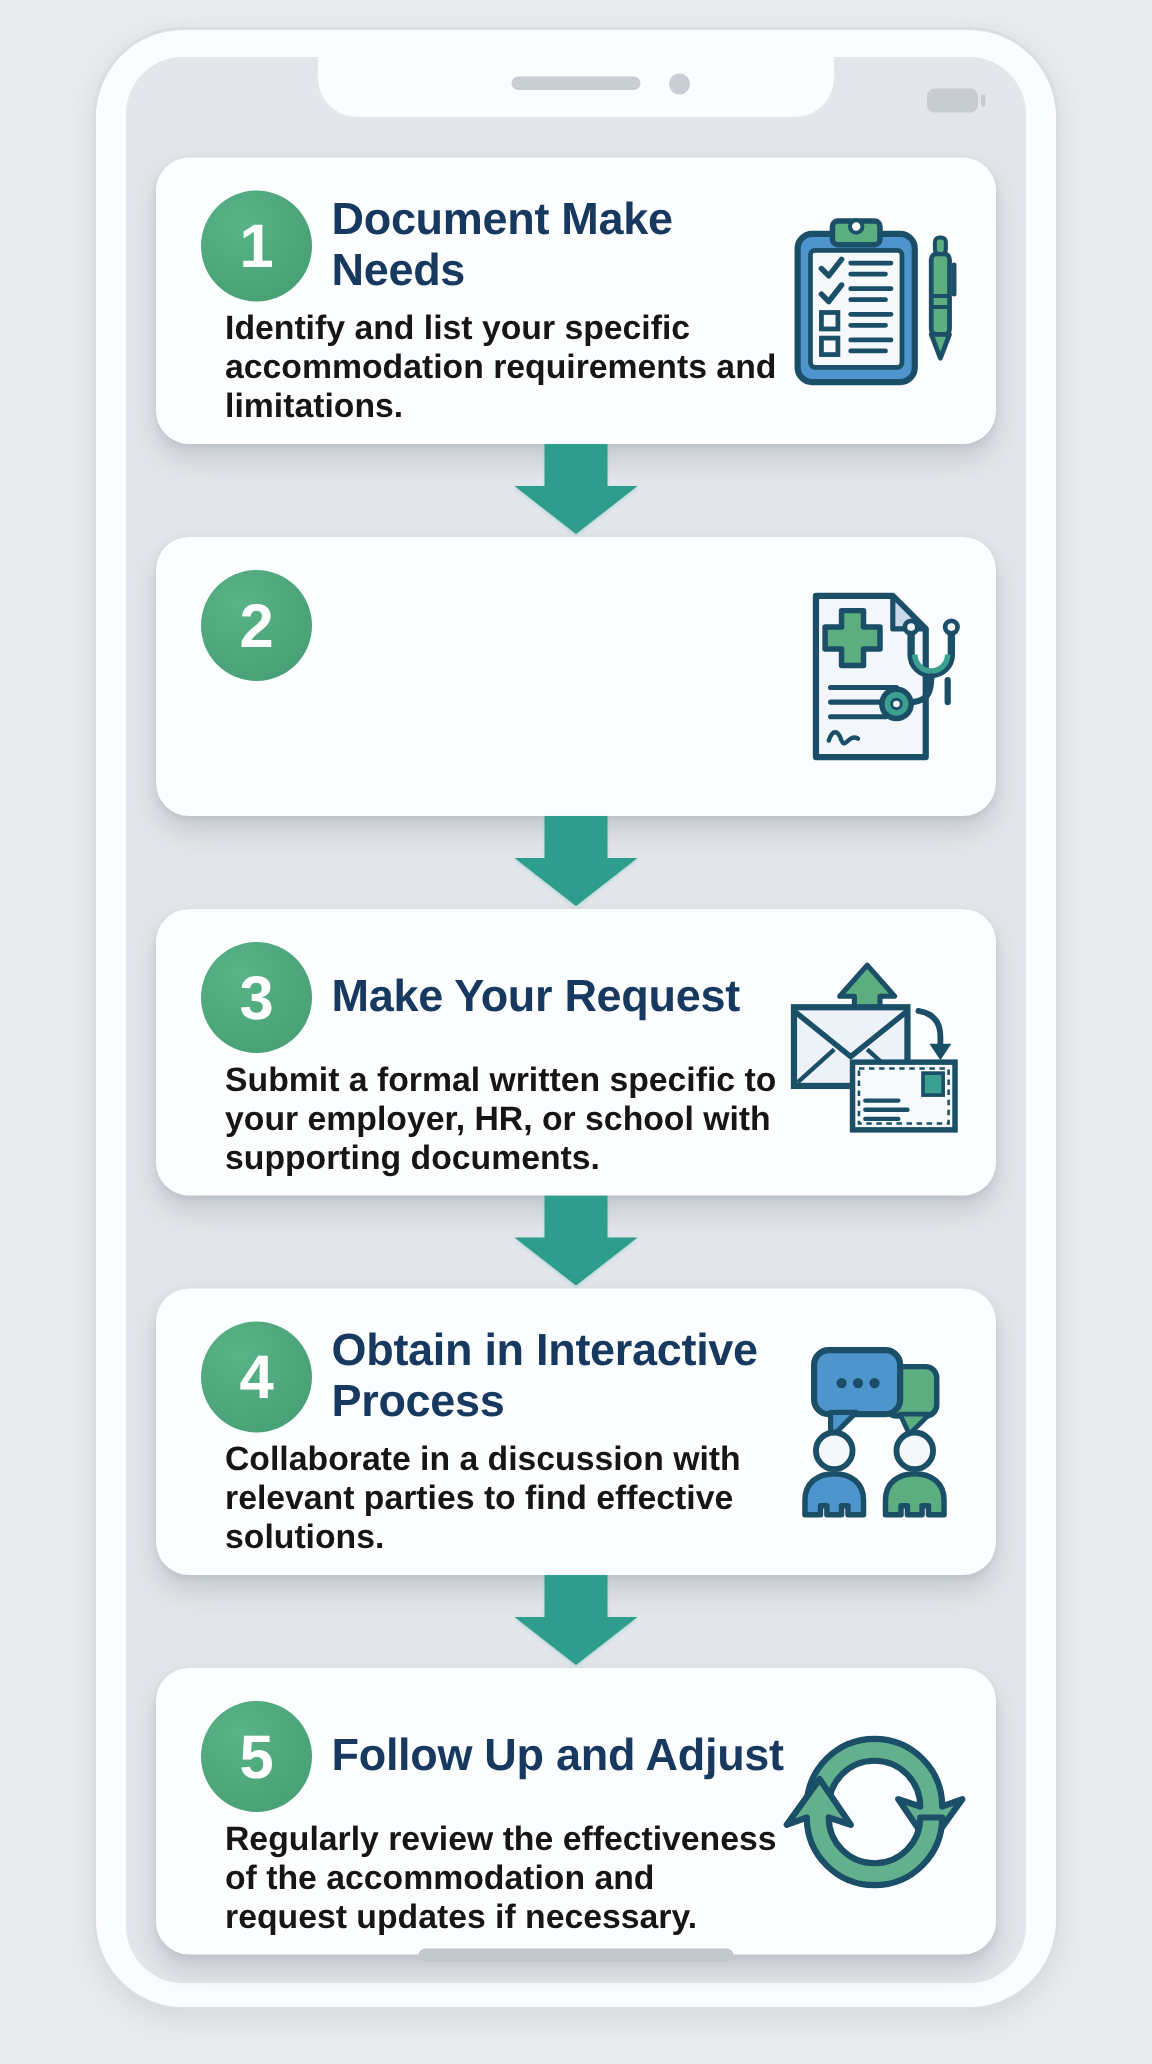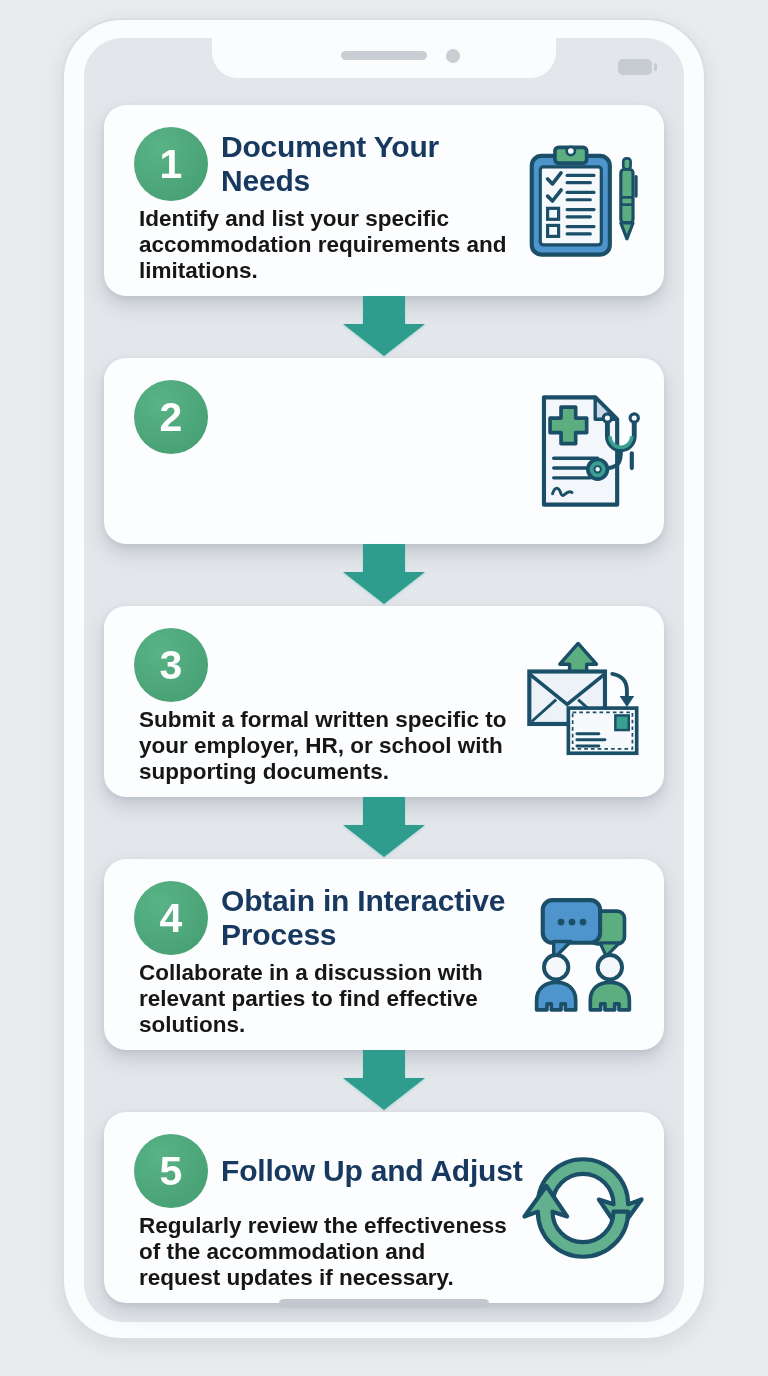--- a/index.html
+++ b/index.html
@@ -113,21 +113,21 @@
     padding-top:3px;
     font-size:30px;
     line-height:34px;
     font-weight:800;
     color:#17395f;
     white-space:pre-line;
     letter-spacing:-.2px;
   }
   .card.single-title .step-title { padding-top:0; }
   .step-desc {
-    margin:5px 0 0 5px;
+    margin:5px 0 0 16px;
     width:382px;
     font-size:22.5px;
     line-height:26px;
     font-weight:600;
     color:#161616;
     white-space:pre-line;
   }
   .step-icon {
     position:absolute;
     right:20px; top:50%;
@@ -154,21 +154,21 @@
         <div class="speaker"></div>
         <div class="camera"></div>
       </div>
       <div class="battery"></div>
 
       <div class="flow">
 
         <div class="card">
           <div class="card-head">
             <div class="step-circle">1</div>
-            <div class="step-title">Document Your
+            <div class="step-title">Document Make
 Needs</div>
           </div>
           <div class="step-desc">Identify and list your specific
 accommodation requirements and
 limitations.</div>
           <div class="step-icon">
             <svg viewBox="0 0 100 100">
 
               <rect x="81" y="24" width="10" height="44" rx="3" fill="#5cad80" stroke="#1b4f68" stroke-width="2.6"></rect>
               <rect x="83" y="15" width="6" height="9" rx="2.5" fill="#5cad80" stroke="#1b4f68" stroke-width="2.2"></rect>
@@ -234,20 +234,21 @@
 
         <div class="arrow-gap">
           <svg width="82" height="60" viewBox="0 0 82 60">
             <polygon points="20,0 62,0 62,28 82,28 41,60 0,28 20,28" fill="#2f9d8e"></polygon>
           </svg>
         </div>
 
         <div class="card single-title">
           <div class="card-head">
             <div class="step-circle">3</div>
+            <div class="step-title">Make Your Request</div>
           </div>
           <div class="step-desc">Submit a formal written specific to
 your employer, HR, or school with
 supporting documents.</div>
           <div class="step-icon">
             <svg viewBox="0 0 100 100">
 
               <path d="M46,2 L61,19 L53,19 L53,42 L39,42 L39,19 L31,19 Z" fill="#5cad80" stroke="#1b4f68" stroke-width="2.8" stroke-linejoin="round"></path>
 
               <rect x="6" y="25" width="62" height="43" fill="#edf2f8" stroke="#1b4f68" stroke-width="3.4"></rect>

